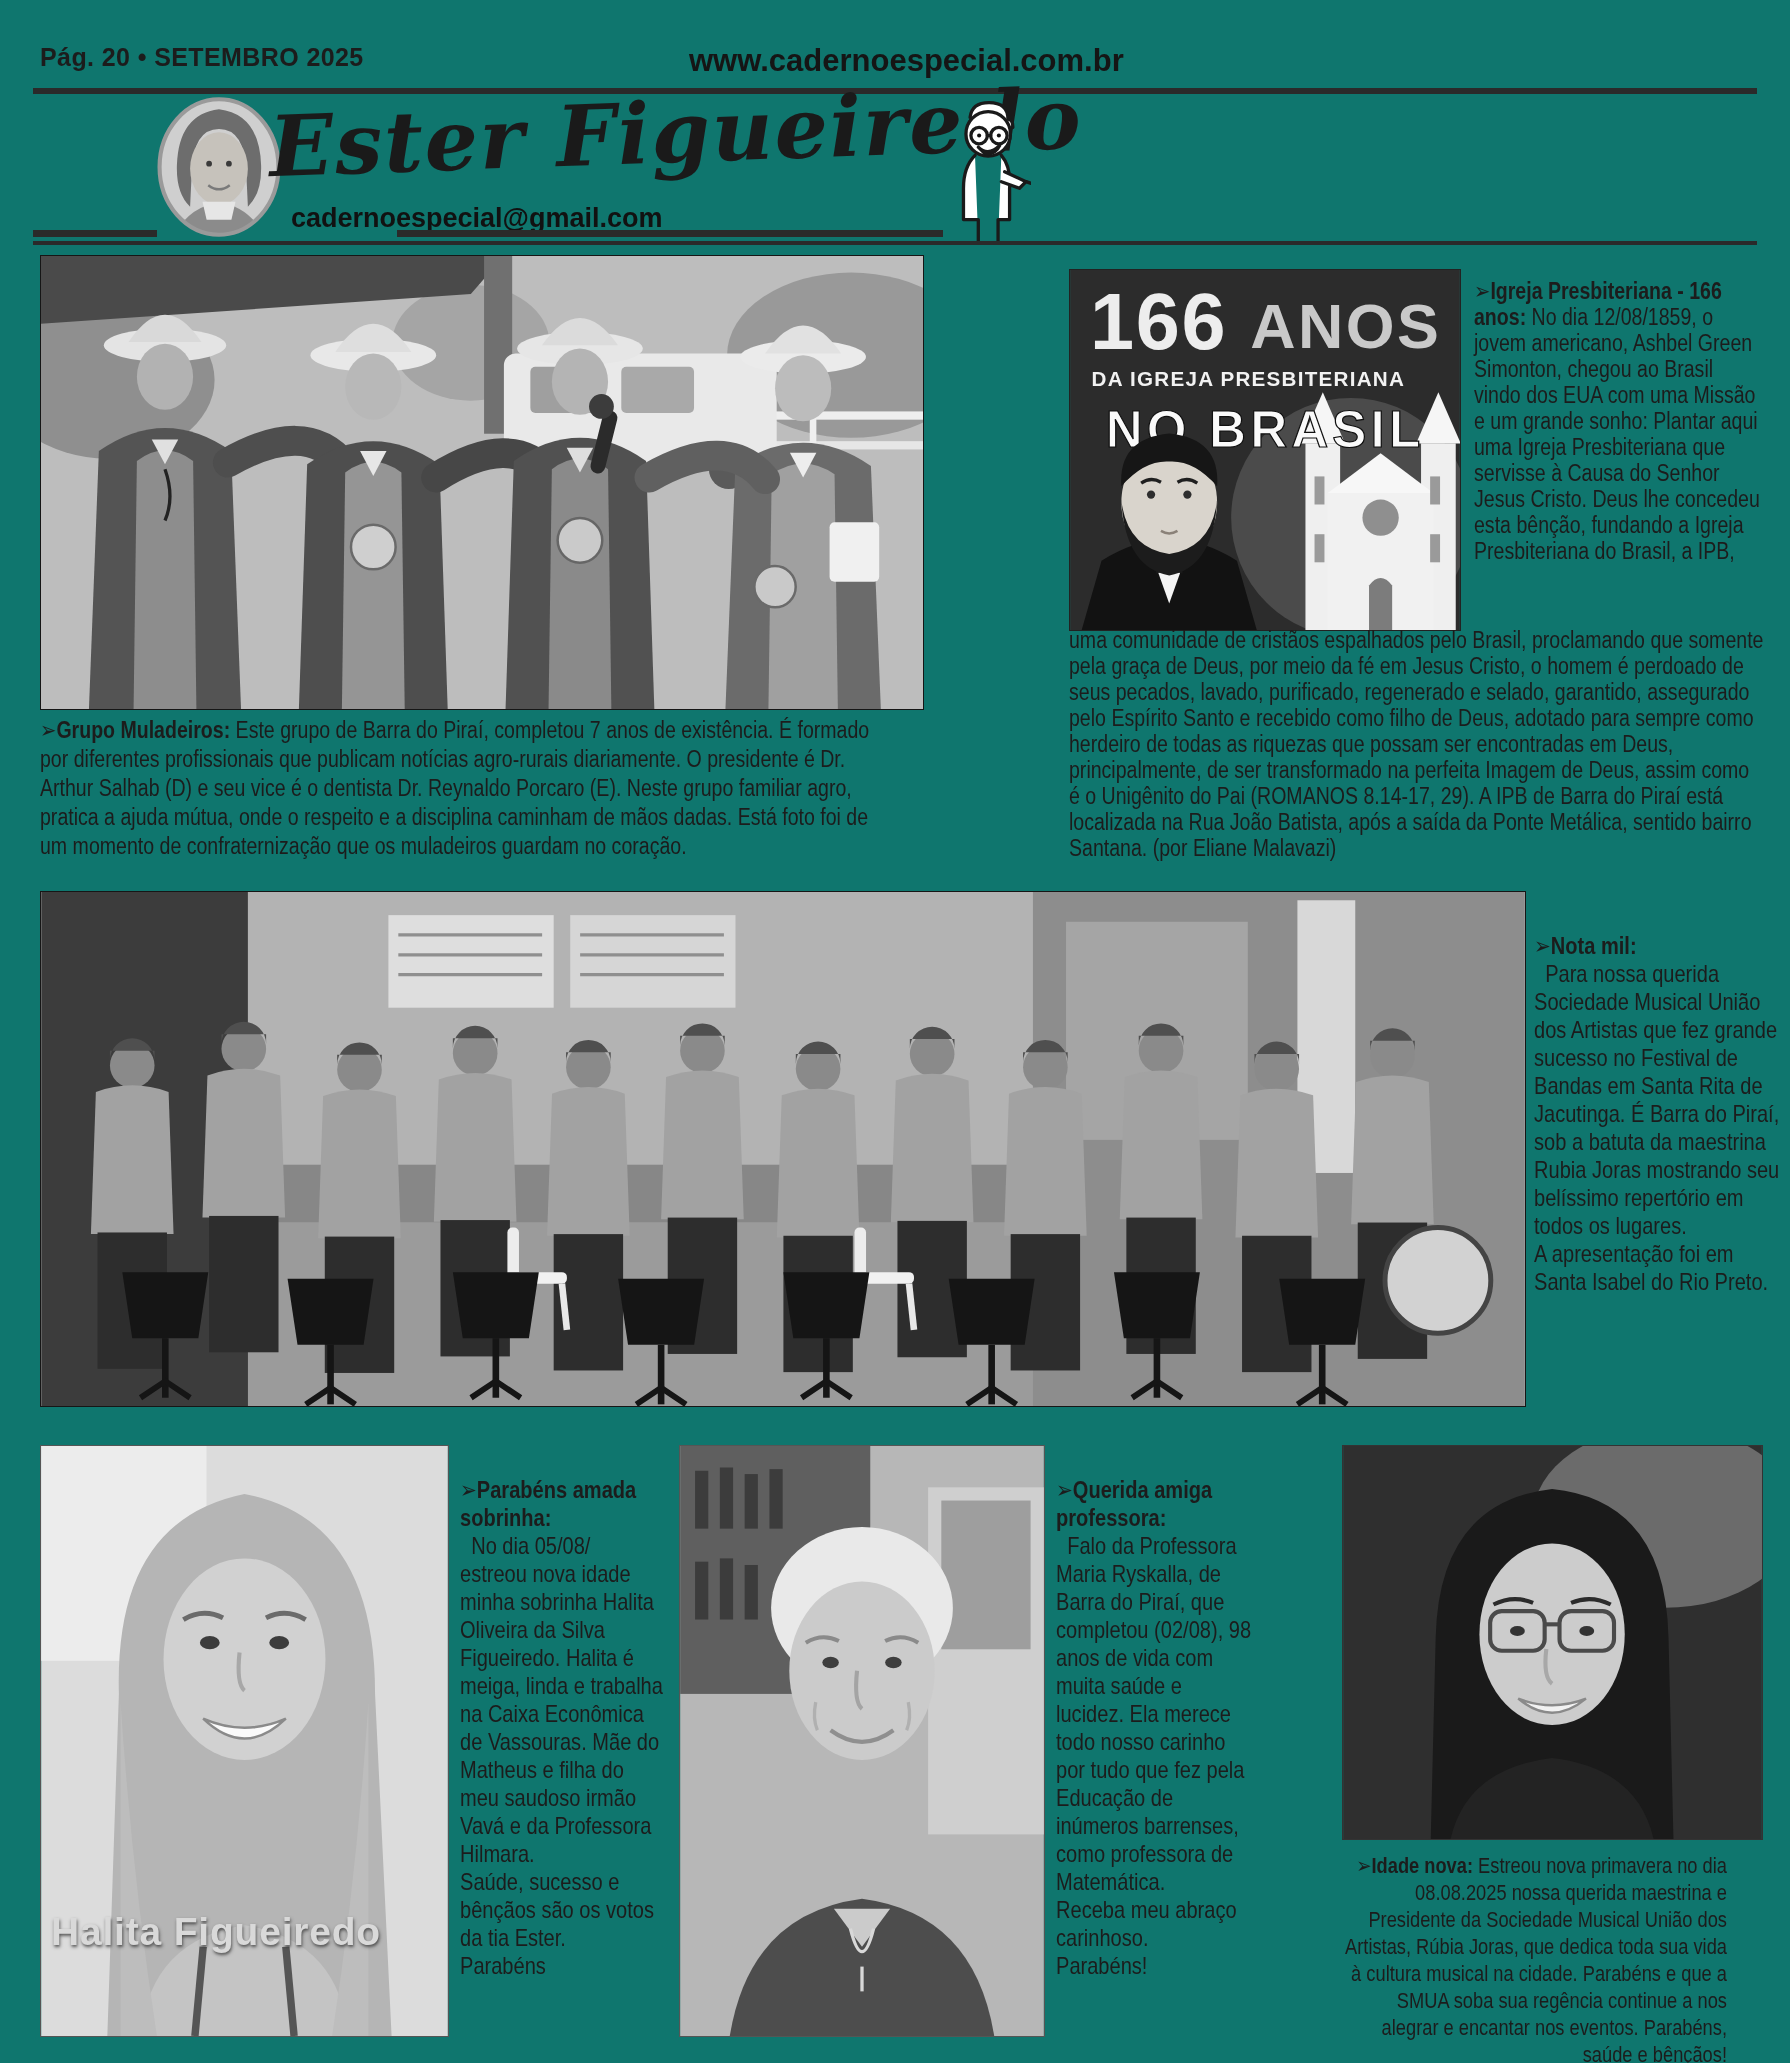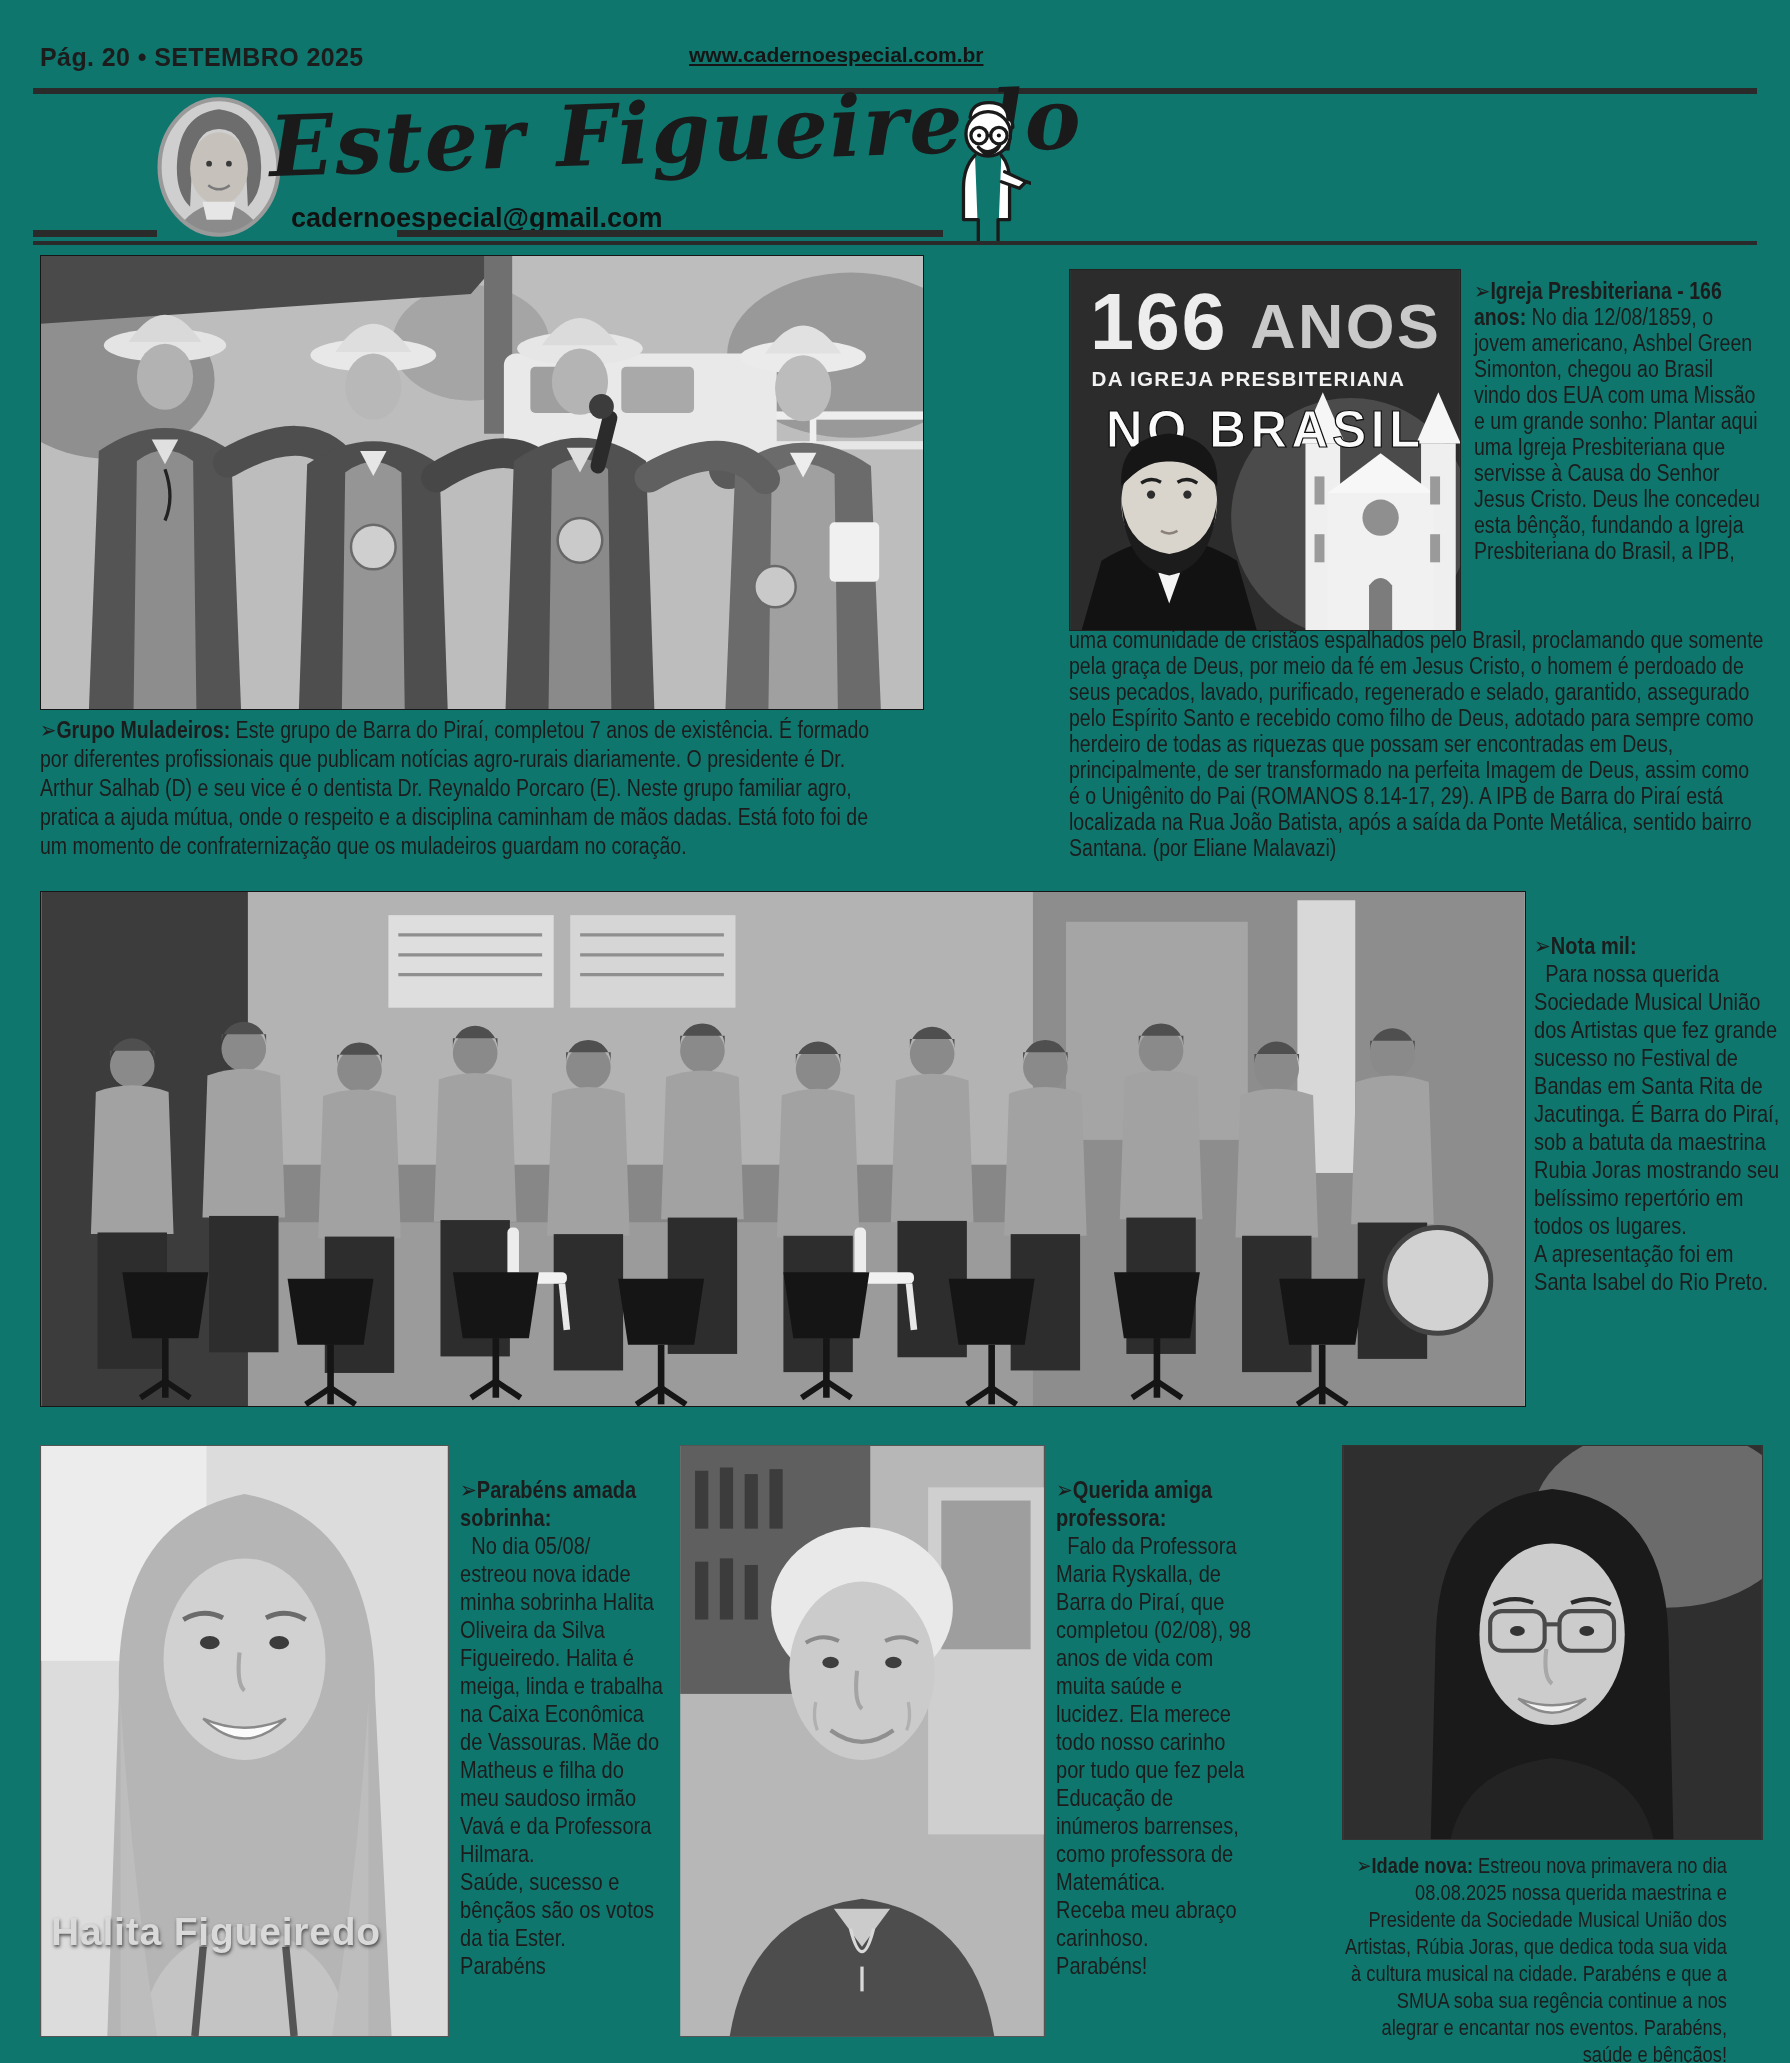--- a/index.html
+++ b/index.html
@@ -8,22 +8,22 @@
   .abs{position:absolute;}
   .pre{white-space:pre-line;}
   .cond{transform:scaleX(.85);transform-origin:0 0;}
   .cond-r{transform:scaleX(.85);transform-origin:100% 0;}
   .rule{background:#2a2a2a;}
   .lead{font-weight:bold;}
   p{margin:0;}
   .photo{border:1.7px solid #161616;background:#cfcfcf;}
   .photo svg{display:block;}
   #header-left{left:40px;top:43px;font-size:25px;font-weight:bold;letter-spacing:0.4px;}
-  #header-url{left:689px;top:43px;width:413px;text-align:left;font-size:21px;font-weight:bold;
-              text-decoration:underline;color:#151515;}
+  #header-url{left:689px;top:43px;width:413px;text-align:center;font-size:31px;font-weight:bold;
+              color:#151515;}
   #header-right{left:1141px;top:41px;width:620px;text-align:right;}
   #header-right .brand{font-family:"Liberation Serif","DejaVu Serif",serif;font-weight:bold;font-size:29px;}
   #header-right .section{font-weight:bold;font-size:26.5px;}
   #signature{left:269px;top:83px;font-family:"DejaVu Serif",serif;font-style:italic;font-weight:bold;
              font-size:84px;transform:rotate(-2deg);letter-spacing:1.7px;color:#1a1a1a;}
   #email{left:291px;top:203px;font-size:27px;font-weight:bold;color:#111;}
   #notice-box{left:1037px;top:114px;width:579px;height:101px;border:3.3px solid #111;border-radius:16.5px;
               display:flex;align-items:center;justify-content:center;text-align:center;
               font-size:29px;line-height:37px;color:#161616;}
   #caption-a{left:40px;top:716px;width:1007px;font-size:23px;line-height:29px;}

